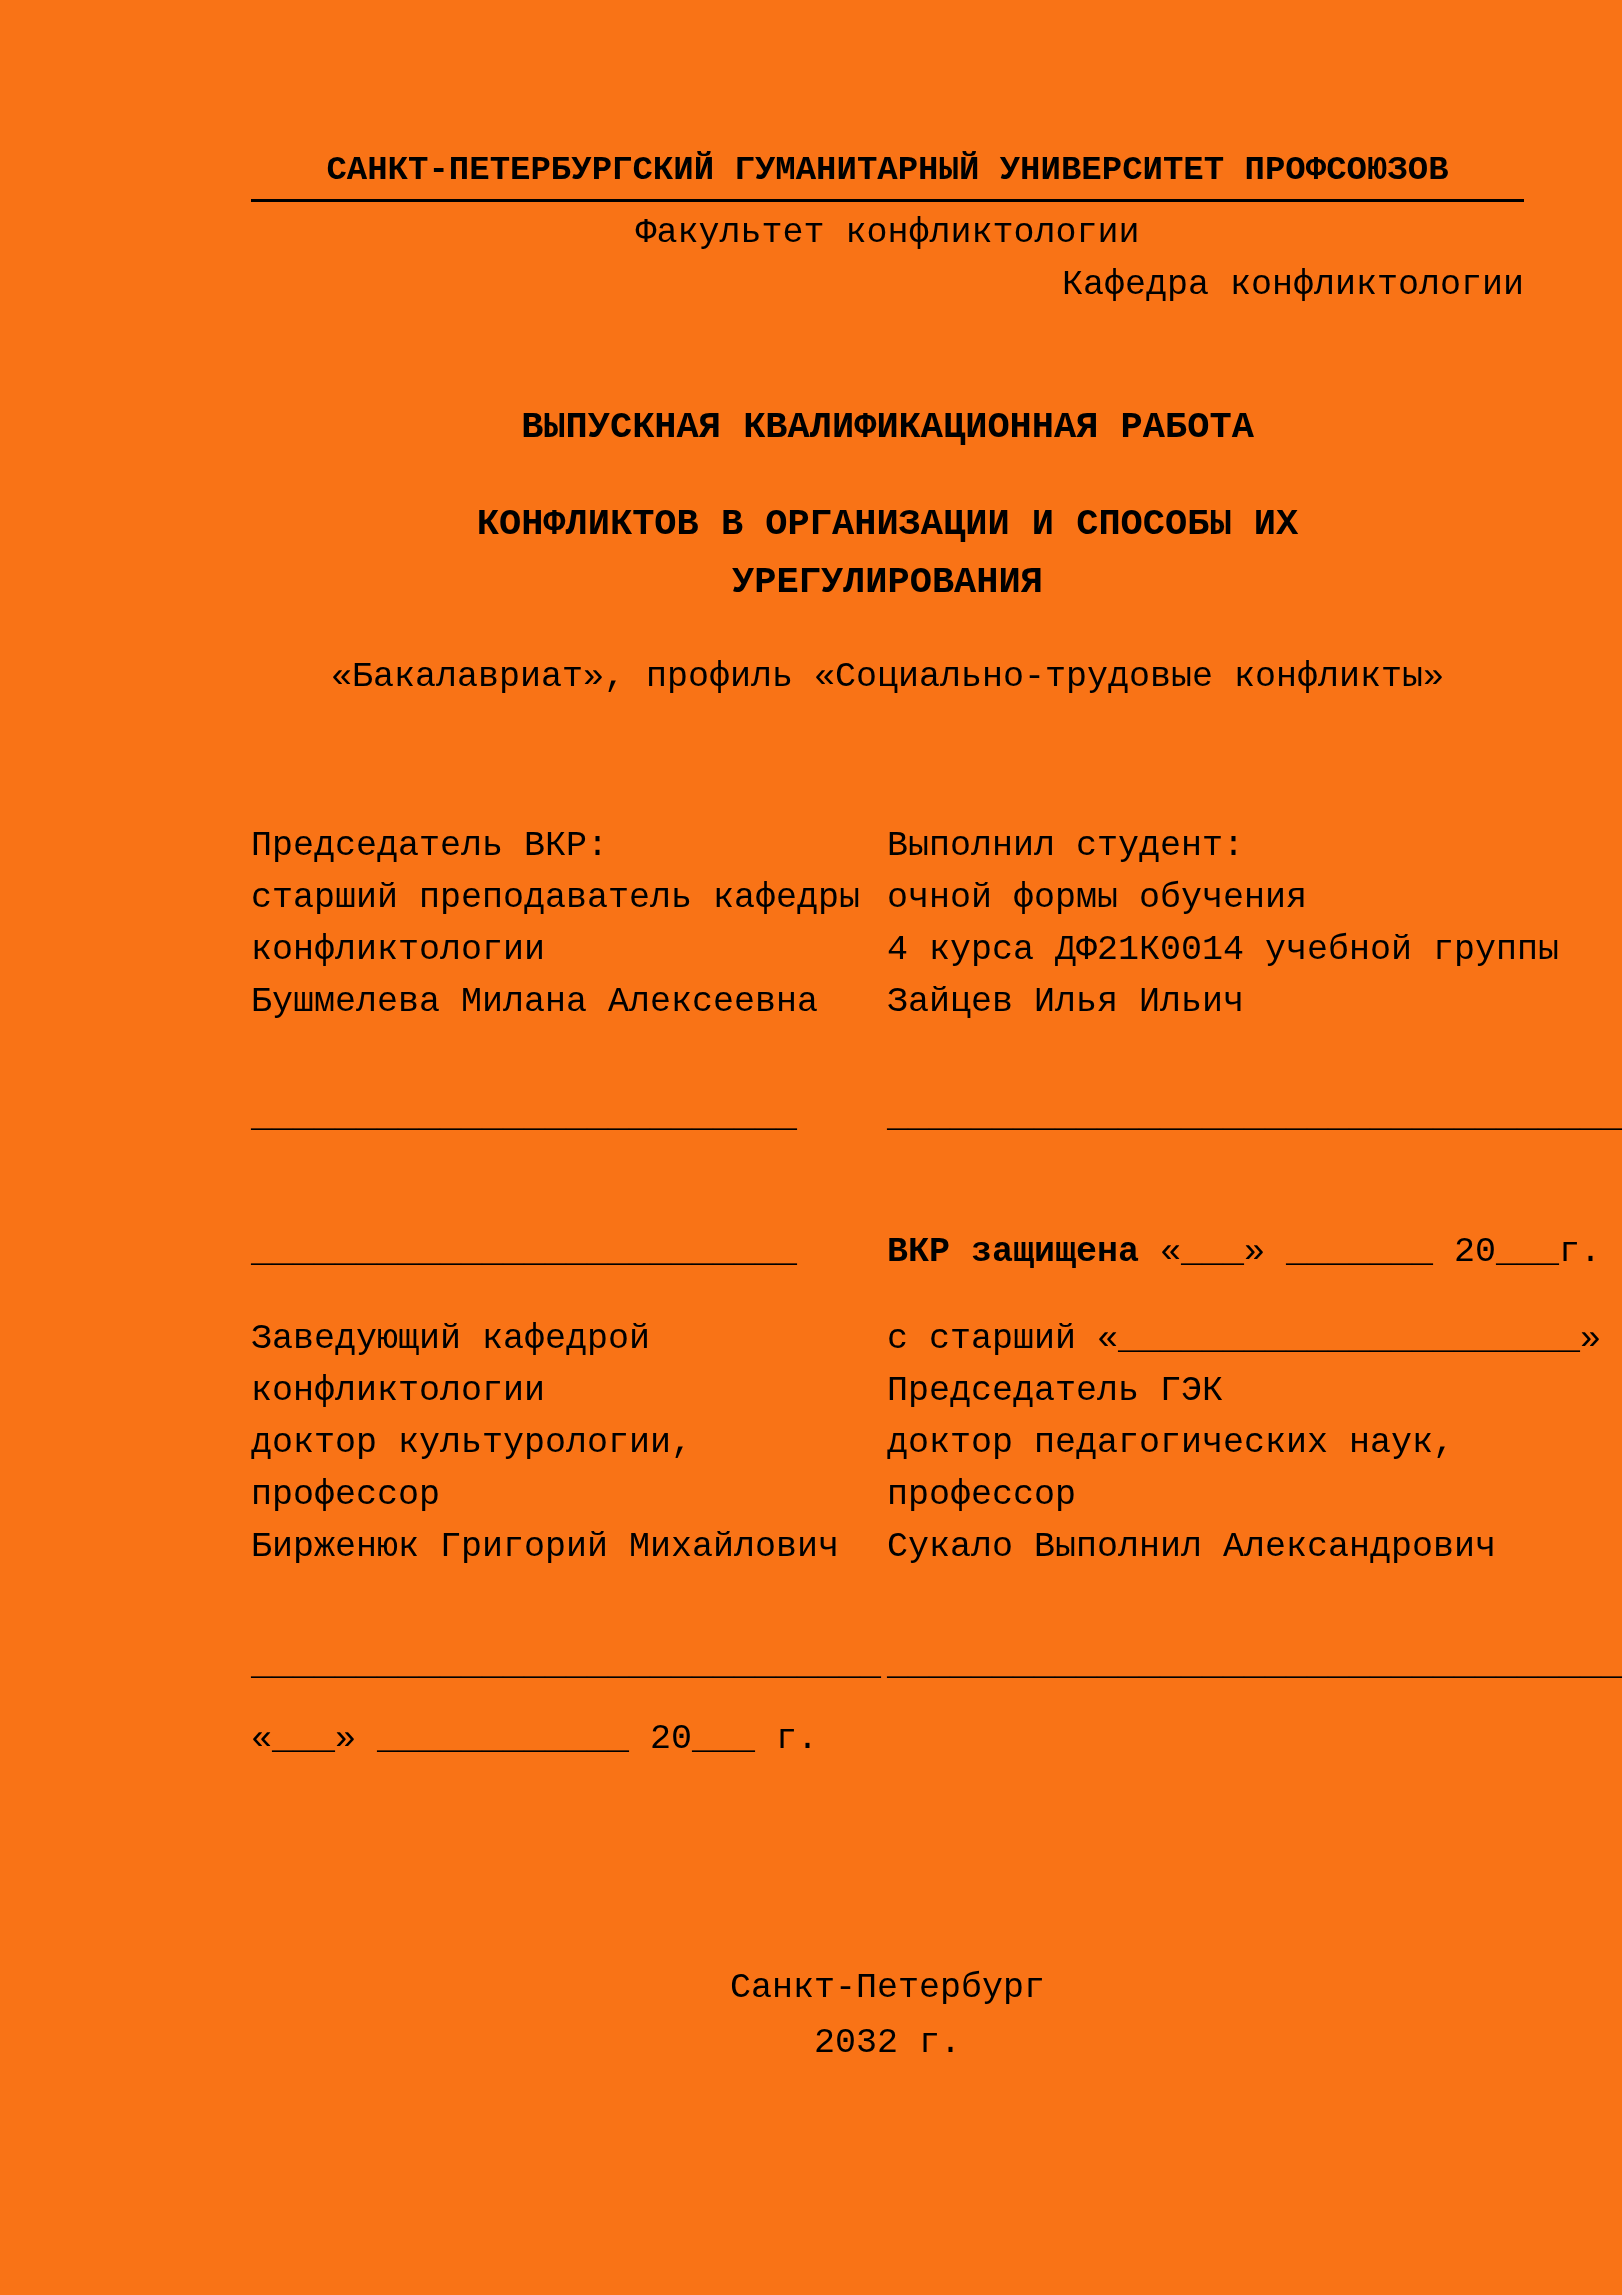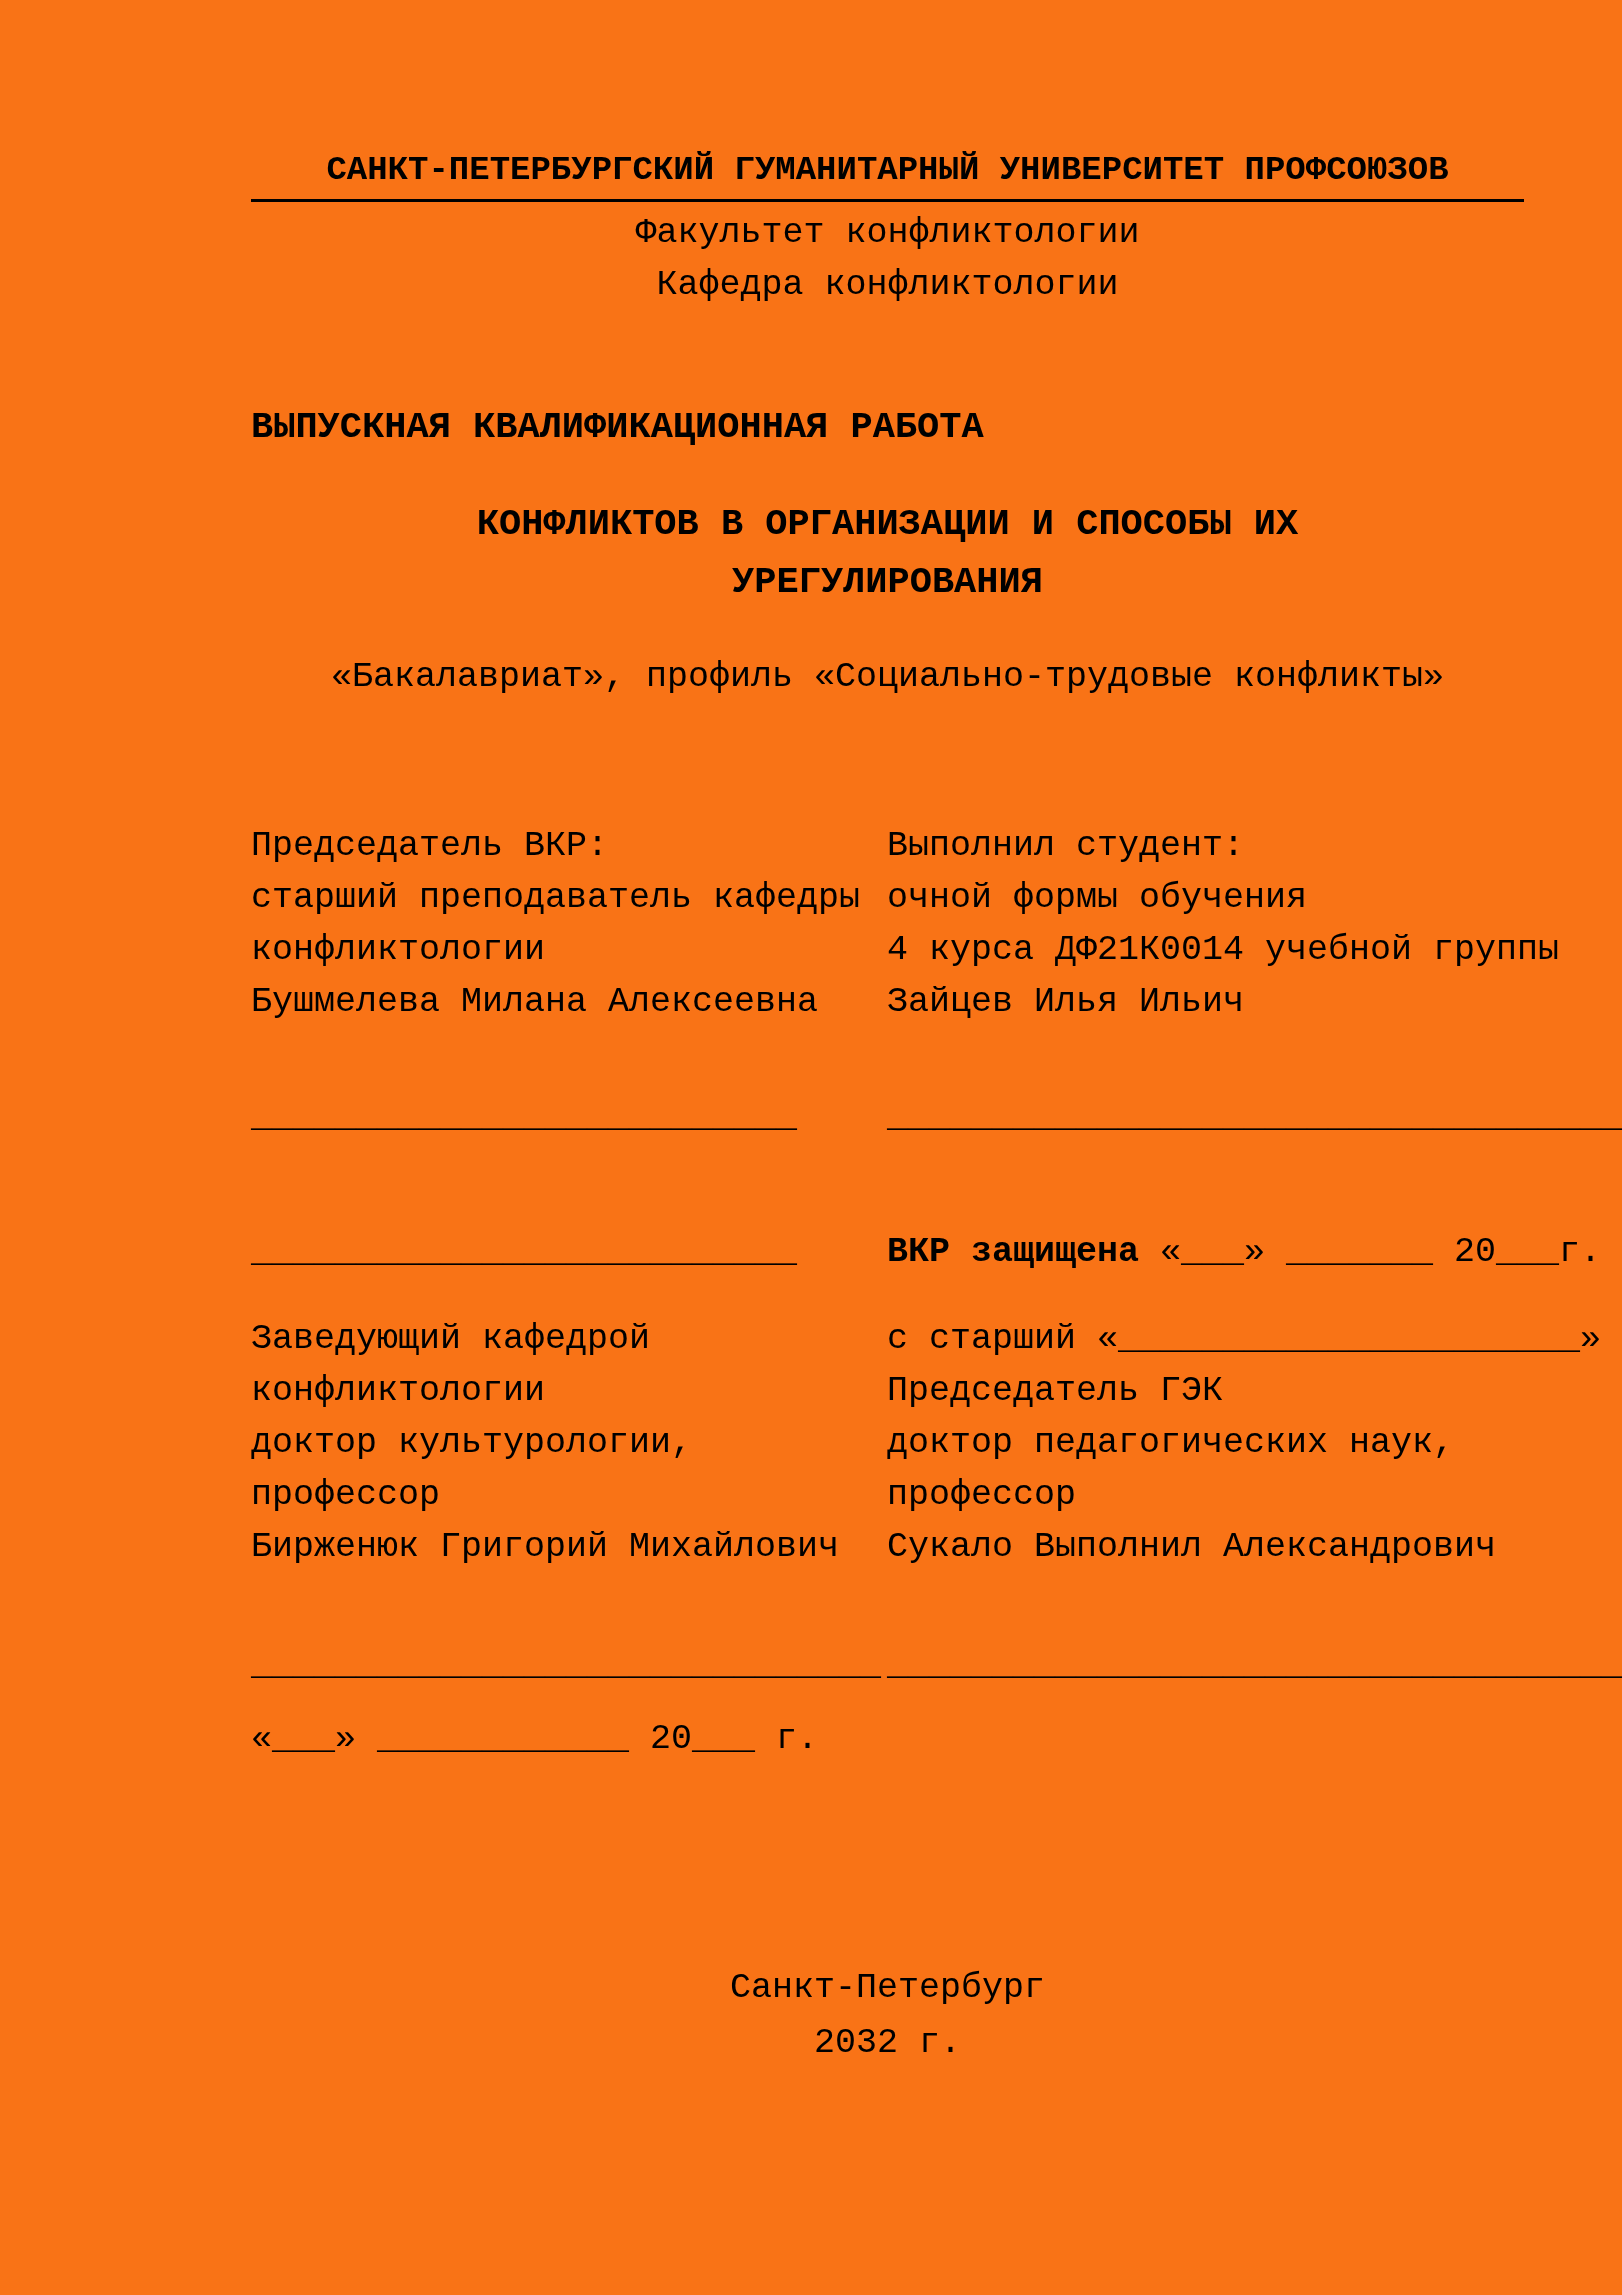--- a/index.html
+++ b/index.html
@@ -29,26 +29,26 @@
     font-size: 34px;
     line-height: 42px;
     border-bottom: 3.1px solid #000000;
     padding-bottom: 7.9px;
   }
   .faculty-line {
     text-align: center;
     margin-top: 4.7px;
   }
   .department-line {
-    text-align: center;
+    text-align: right;
   }
 
   
   .work-type {
-    text-align: left;
+    text-align: center;
     font-weight: bold;
     font-size: 37px;
     line-height: 47px;
     margin-top: 93px;
   }
   .thesis-title {
     text-align: center;
     font-weight: bold;
     font-size: 37px;
     line-height: 58px;

